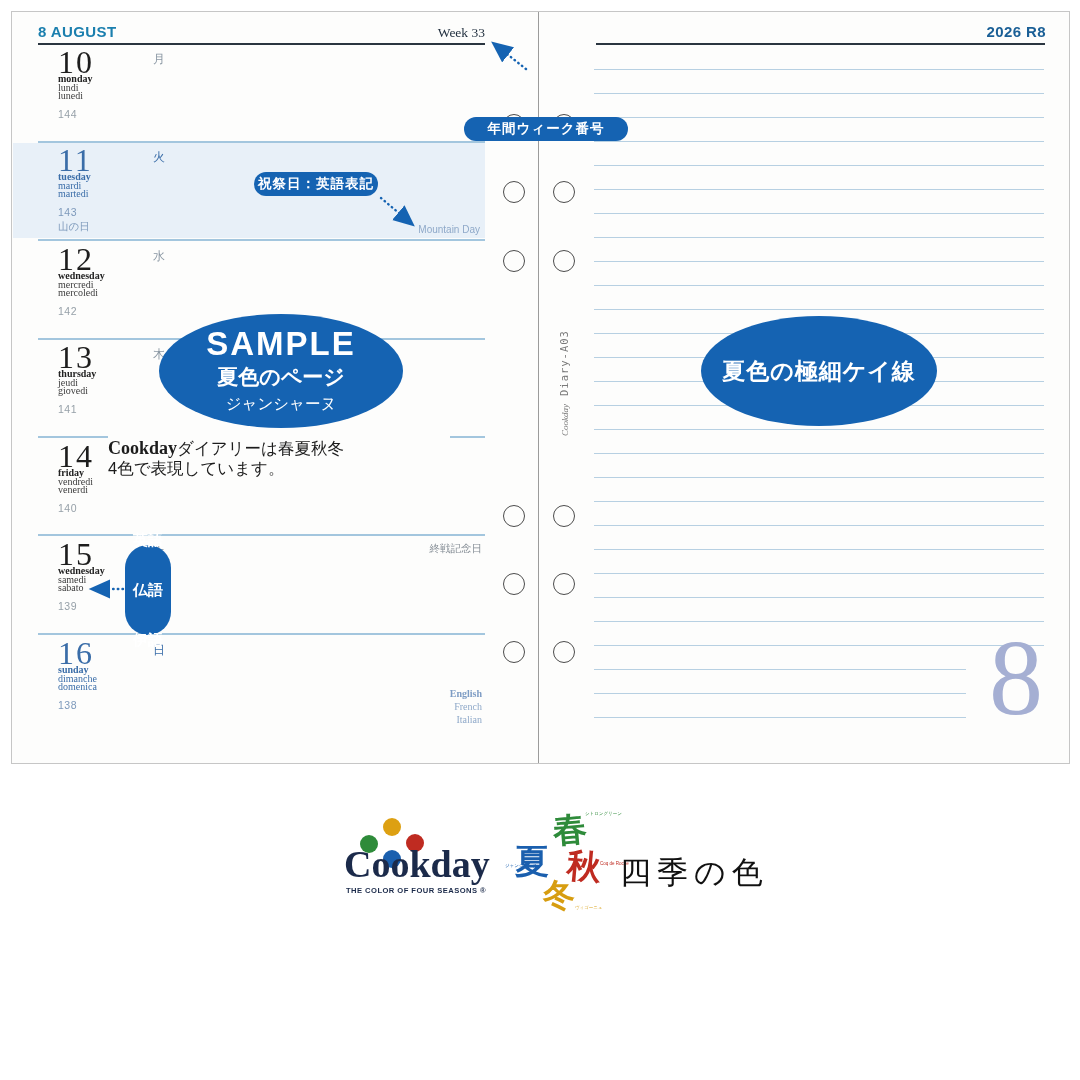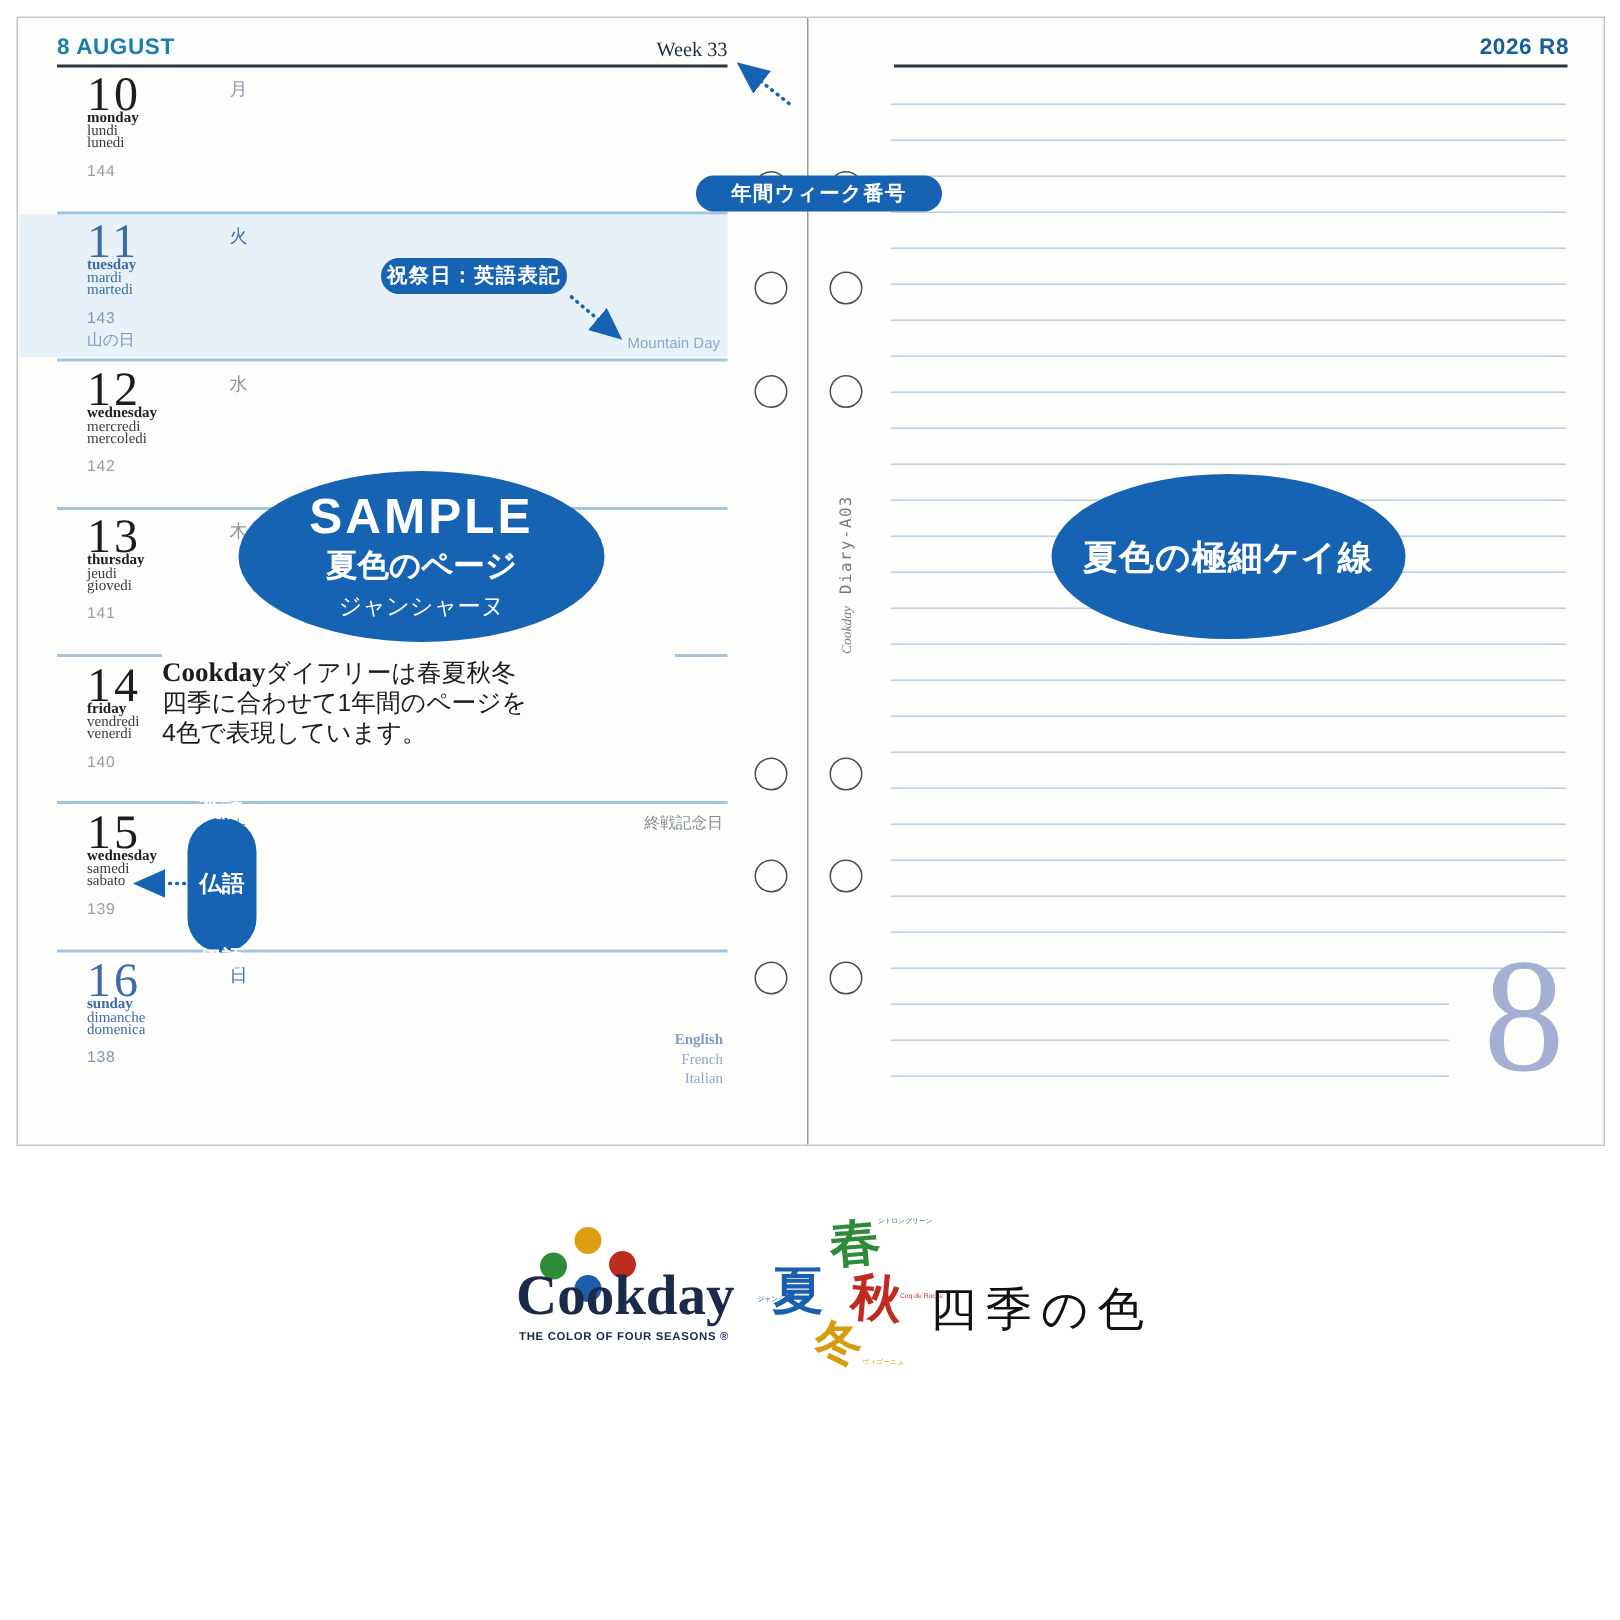--- a/index.html
+++ b/index.html
@@ -224,21 +224,20 @@
 
   <div class="divider" style="top:129px"></div>
   <div class="divider" style="top:227px"></div>
   <div class="divider" style="top:326px"></div>
   <div class="divider" style="top:424px"></div>
   <div class="divider" style="top:522px"></div>
   <div class="divider" style="top:621px"></div>
 
   <div class="blurb">
     <div><span class="blurb-brand">Cookday</span><span>ダイアリーは春夏秋冬</span></div>
-    <div>四季に合わせて1年間のページを</div>
     <div>4色で表現しています。</div>
   </div>
 
   <div class="spine"></div>
   <div id="holes">
       <div class="hole" style="left: 491px; top: 102px;"></div>
       <div class="hole" style="left: 541px; top: 102px;"></div>
       <div class="hole" style="left: 491px; top: 169px;"></div>
       <div class="hole" style="left: 541px; top: 169px;"></div>
       <div class="hole" style="left: 491px; top: 238px;"></div>

